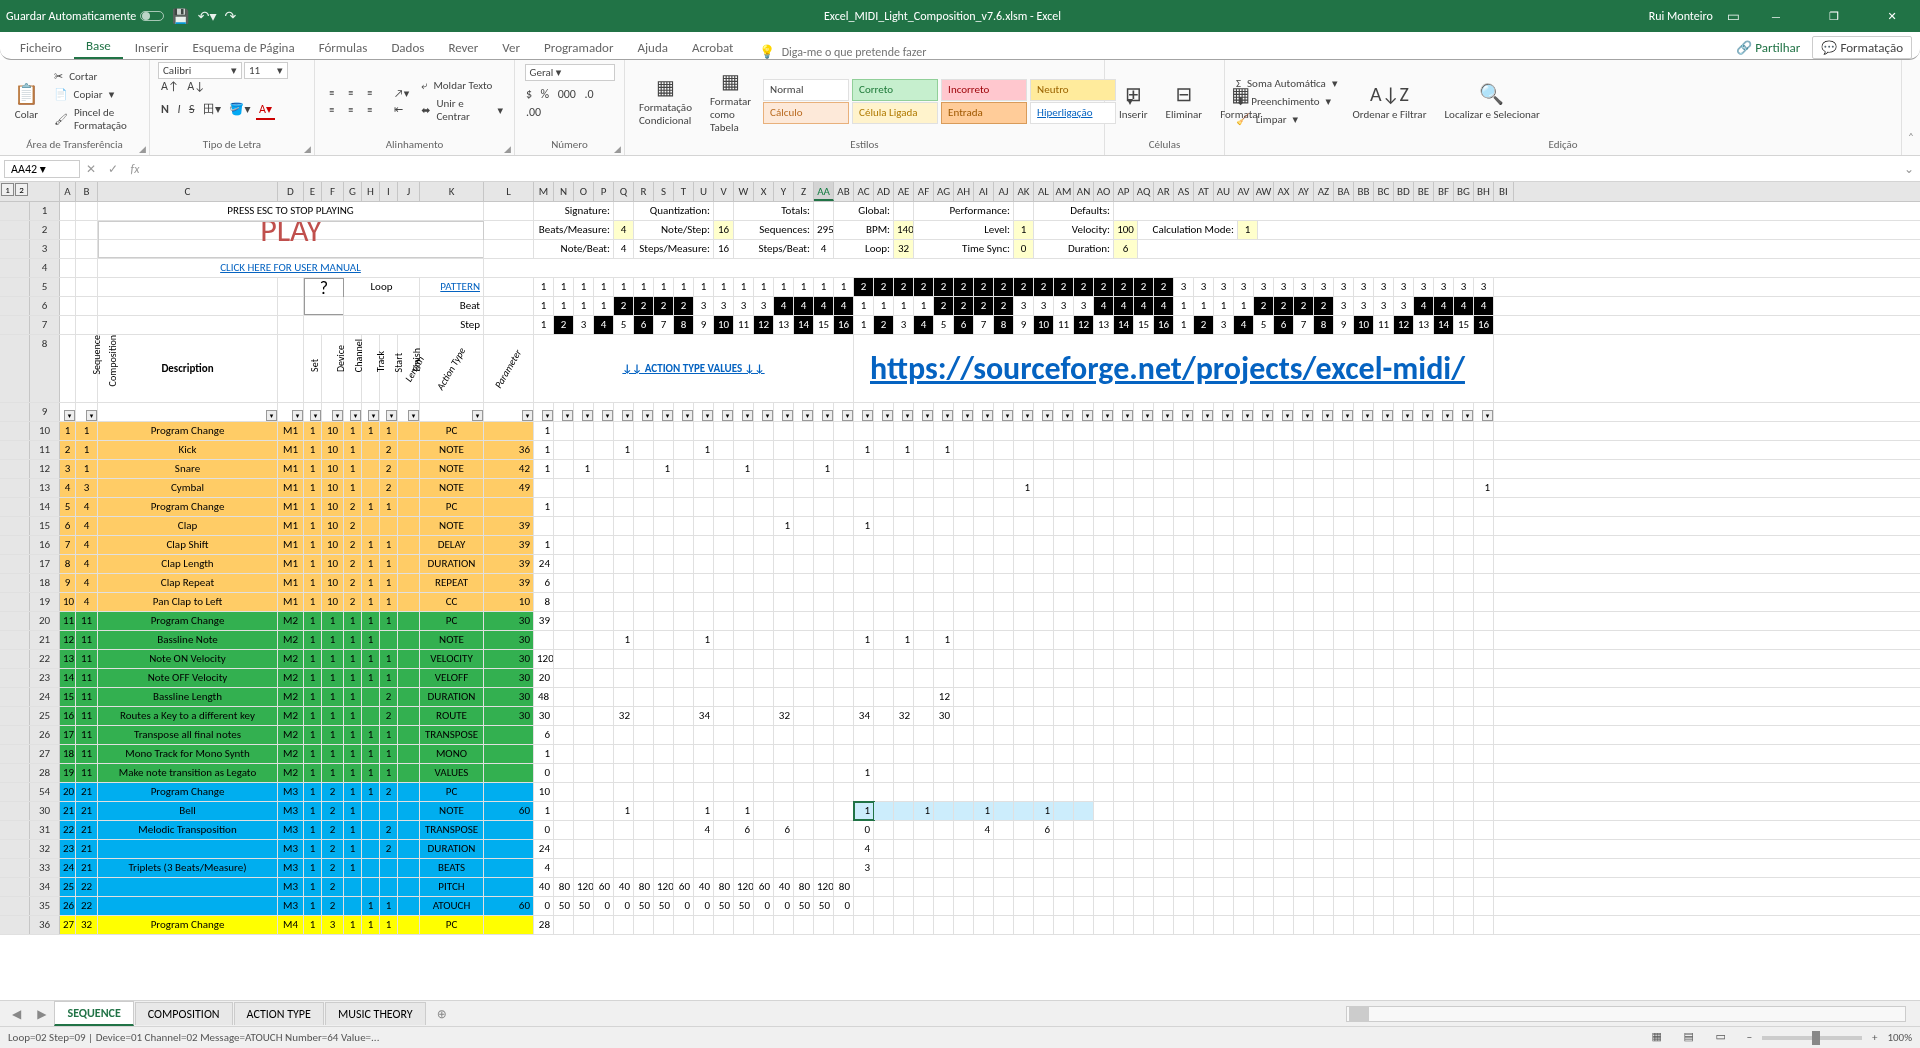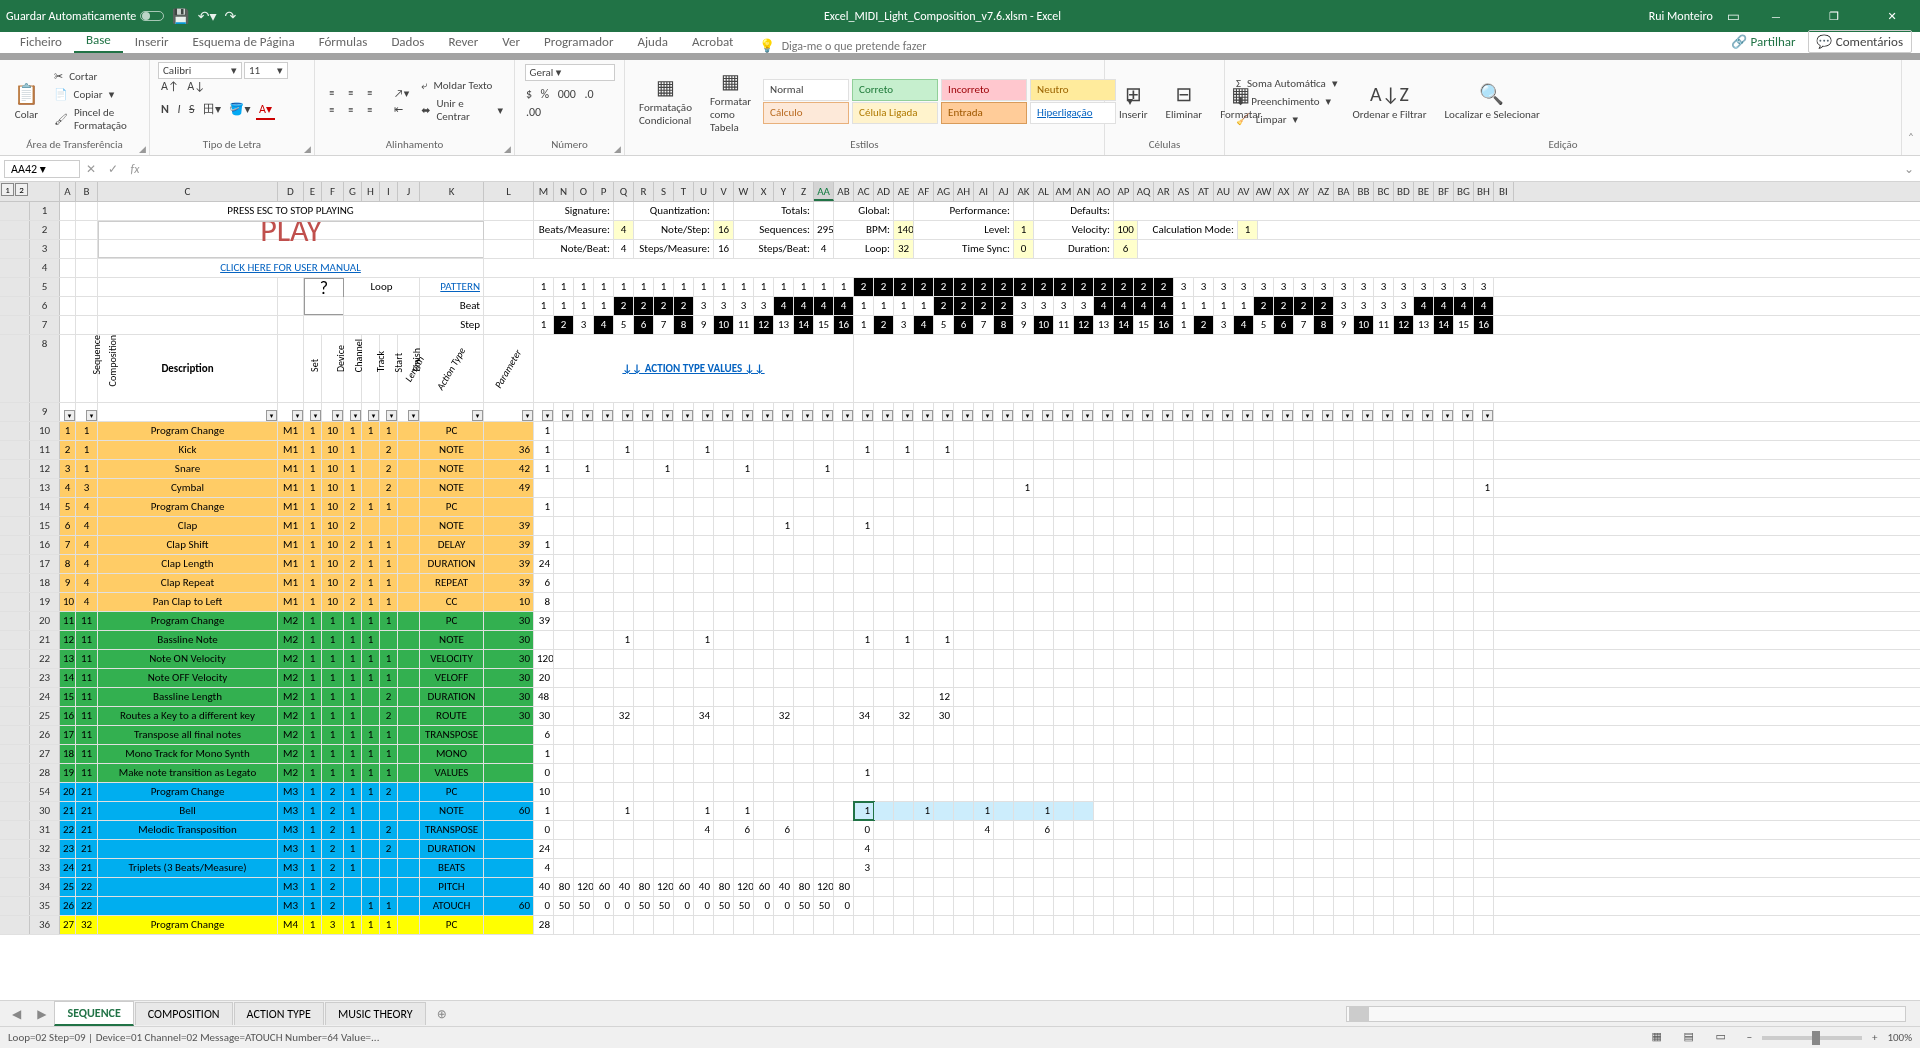--- a/index.html
+++ b/index.html
@@ -10,21 +10,21 @@
 .titlebar .left { display: flex; align-items: center; gap: 8px; }
 .titlebar .center { flex: 1; text-align: center; }
 .titlebar .right { display: flex; align-items: center; gap: 14px; }
 .toggle-sw { display: inline-flex; align-items: center; gap: 4px; }
 .sw-track { width: 24px; height: 10px; border: 1px solid rgba(255,255,255,0.6); border-radius: 6px; position: relative; }
 .sw-thumb { width: 8px; height: 8px; background: rgba(255,255,255,0.7); border-radius: 50%; position: absolute; left: 1px; top: 0px; }
 .tb-ico { display: inline-block; font-size: 14px; opacity: 0.9; }
 .win-btn { width: 44px; text-align: center; font-size: 11px; }
 
 
-.ribbon-tabs { background: #fff; height: 28px; display: flex; align-items: flex-end; border-bottom: 7px solid #a3a3a3; padding: 0 8px; font-size: 13px; }
+.ribbon-tabs { background: #fff; height: 28px; display: flex; align-items: flex-end; border-bottom: 1px solid #a3a3a3; padding: 0 8px; font-size: 13px; border-radius: 11px; }
 .rt-item { padding: 4px 12px; color: #666; cursor: pointer; }
 .rt-item.active { color: #217346; border-bottom: 2px solid #217346; }
 .rt-tell { display: flex; align-items: center; margin-left: 14px; color: #888; gap: 6px; }
 .rt-tell input { border: none; outline: none; font-size: 12px; width: 200px; }
 .rt-right { margin-left: auto; display: flex; gap: 12px; align-items: center; font-size: 13px; }
 .rt-share { color: #217346; }
 .rt-comments { border: 1px solid #ccc; padding: 3px 8px; border-radius: 2px; color: #444; }
 
 
 .ribbon { background: #fafafa; height: 96px; display: flex; border-bottom: 1px solid #d4d4d4; font-size: 11px; color: #444; }
@@ -140,21 +140,21 @@
   <div class="rt-item">Ver</div>
   <div class="rt-item">Programador</div>
   <div class="rt-item">Ajuda</div>
   <div class="rt-item">Acrobat</div>
   <div class="rt-tell">
     <span>💡</span>
     <input placeholder="Diga-me o que pretende fazer" style="">
   </div>
   <div class="rt-right">
     <span class="rt-share">🔗 <span>Partilhar</span></span>
-    <span class="rt-comments">💬 <span>Comentários</span></span>
+    <span class="rt-comments">💬 <span>Formatação</span></span>
   </div>
 </div>
 
 <div class="ribbon">
   <div class="rg" style="width:150px">
     <div class="rg-body">
       <div class="big-btn">
           <span class="bi-ico">📋</span>
           <span>Colar</span>
         </div>
@@ -623,20 +623,21 @@
         <div class="cell w-D" style="height: 68px; line-height: 68px; overflow: visible;"><span class="vert-txt">Set</span></div>
         <div class="cell w-E" style="height: 68px; line-height: 68px; overflow: visible;"><span class="vert-txt">Device</span></div>
         <div class="cell w-F" style="height: 68px; line-height: 68px; overflow: visible;"><span class="vert-txt">Channel</span></div>
         <div class="cell w-G" style="height: 68px; line-height: 68px; overflow: visible;"><span class="vert-txt">Track</span></div>
         <div class="cell w-H" style="height: 68px; line-height: 68px; overflow: visible;"><span class="vert-txt">Start</span></div>
         <div class="cell w-I" style="height: 68px; line-height: 68px; overflow: visible;"><span class="vert-txt">Finish</span></div>
         <div class="cell w-J" style="height: 68px; line-height: 68px; overflow: visible;"><span class="diag-txt">Length</span></div>
         <div class="cell w-K" style="height: 68px; line-height: 68px; overflow: visible;"><span class="diag-txt">Action Type</span></div>
         <div class="cell w-L" style="height: 68px; line-height: 68px; overflow: visible;"><span class="diag-txt">Parameter</span></div>
         <div class="cell link-txt" style="width: 320px; font-weight: bold; text-align: center; height: 68px; line-height: 68px; overflow: visible;">↓↓ ACTION TYPE VALUES ↓↓</div>
+        <div class="cell big-link" style="width: 640px; text-align: left; padding-left: 16px; overflow: visible; height: 68px; line-height: 68px;">https://sourceforge.net/projects/excel-midi/</div>
       </div>
       <div class="row" style="height: 19px;">
         <div class="rn" style="width:30px"></div>
         <div class="rn">9</div>
         <div class="cell rel w-A">
           <span class="filt">▾</span>
         </div>
         <div class="cell rel w-B">
           <span class="filt">▾</span>
         </div>

